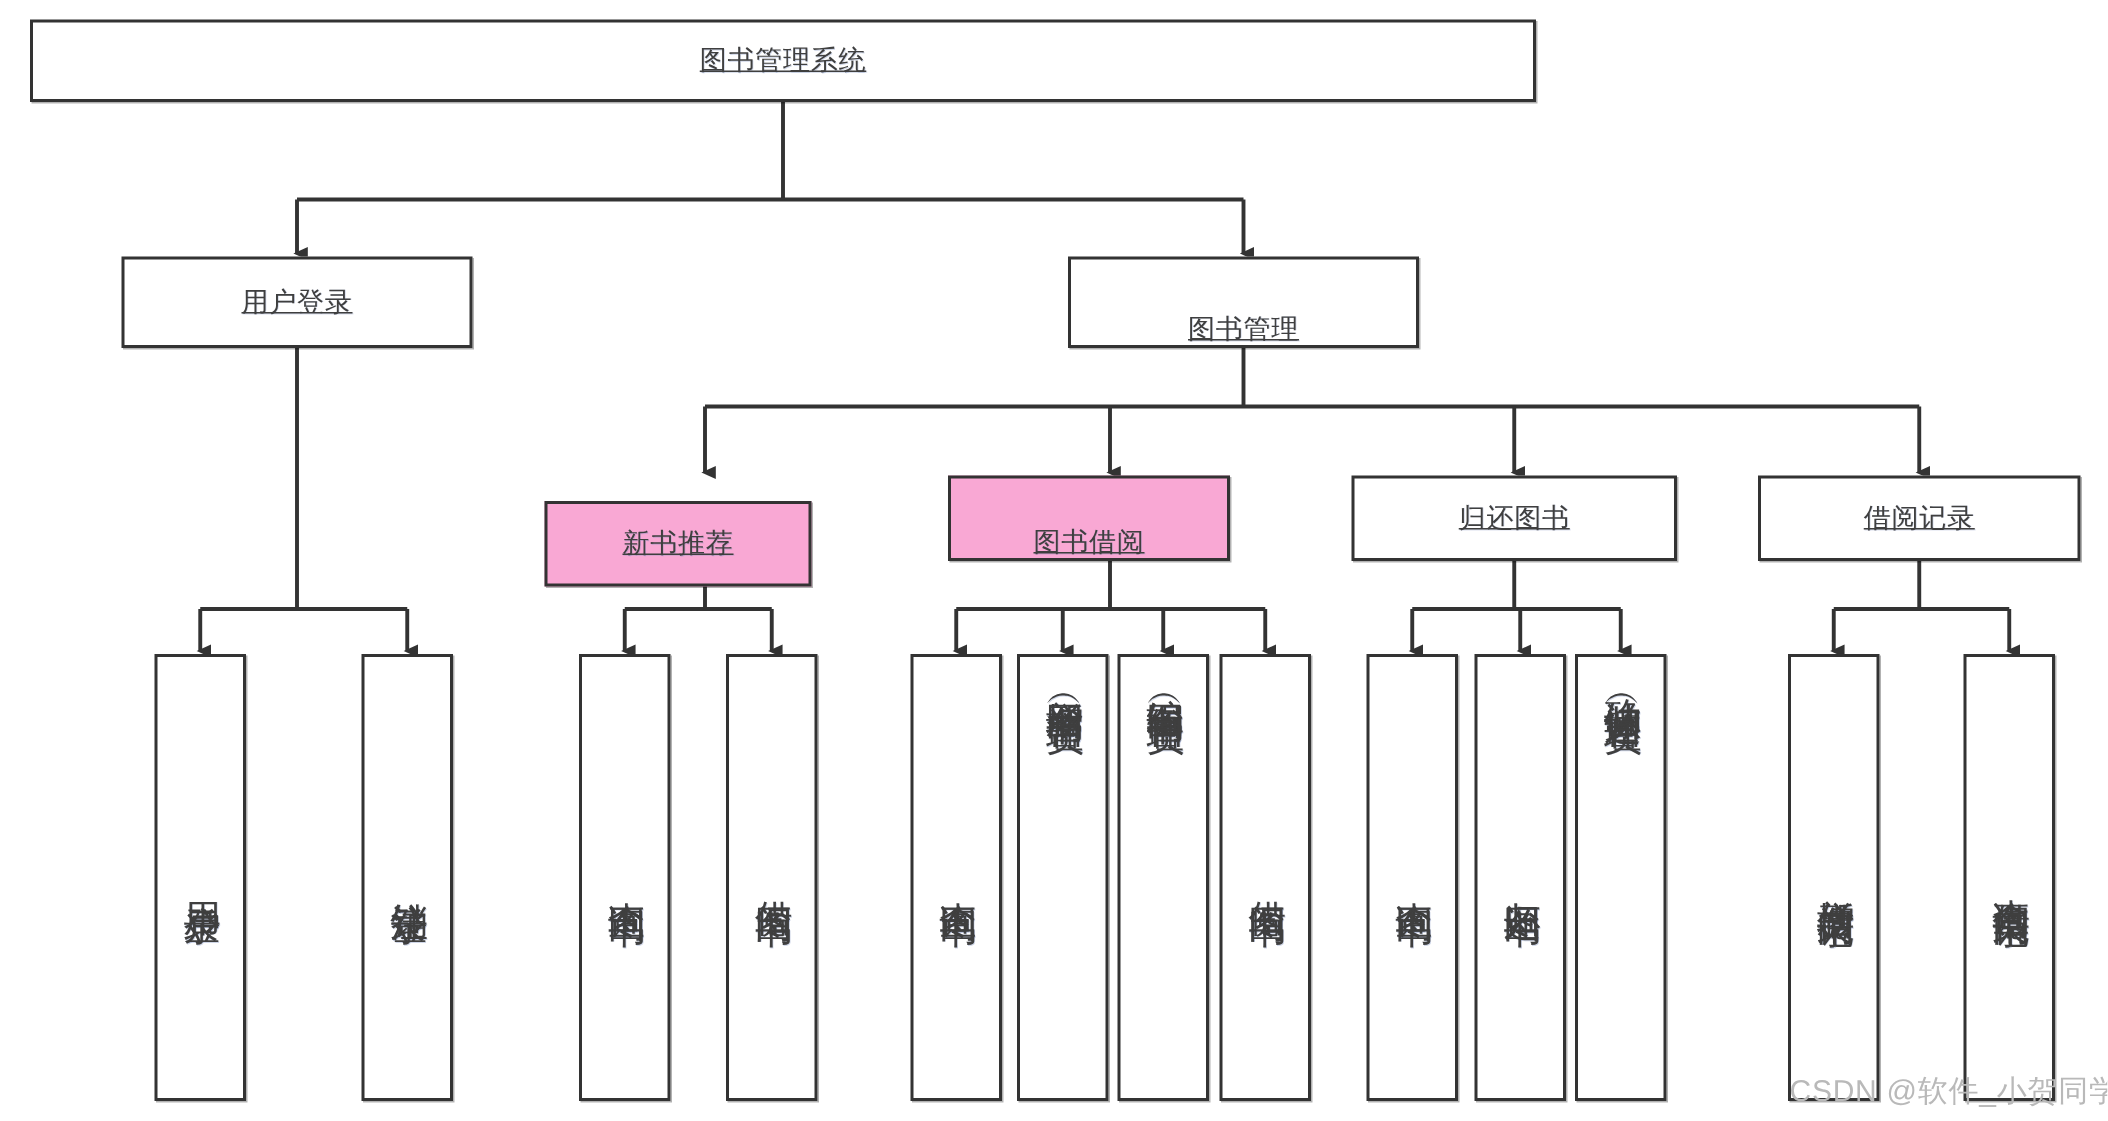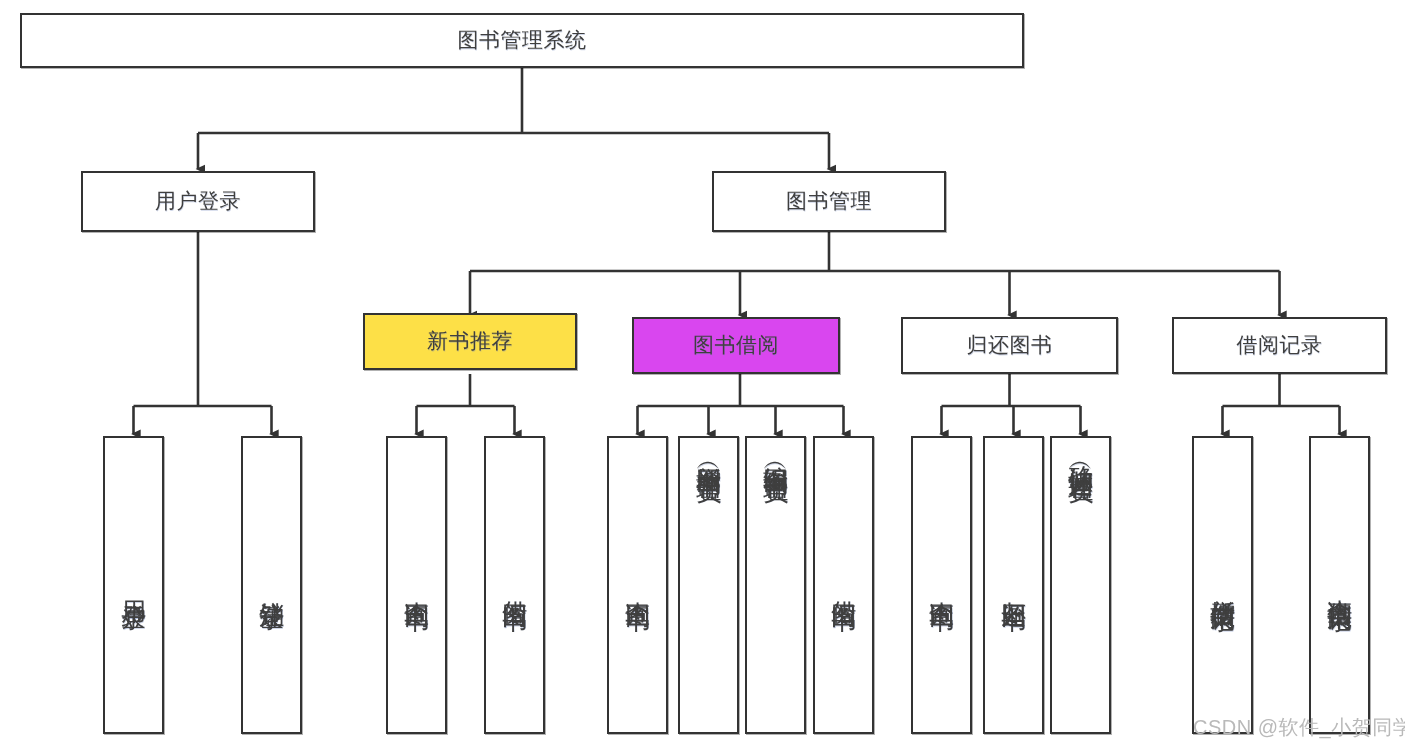--- a/index.html
+++ b/index.html
@@ -37,22 +37,23 @@
     color: #3a3a3a;
   }
   .node-label {
     display: block;
     text-align: center;
     line-height: 1.18;
     color: #3f3f3f;
     text-shadow: 0.5px 0.5px 0 rgba(120,140,190,0.35);
   }
   .node.horizontal .node-label {
-    font-size: 21px;
+    font-size: 18px;
     letter-spacing: 0.5px;
+    text-decoration: underline;
   }
   .node.vertical {
     align-items: flex-start;
     padding-top: 14px;
   }
   .node.vertical .node-label {
     writing-mode: vertical-rl;
     text-orientation: upright;
     font-size: 25px;
     letter-spacing: 2px;
@@ -114,27 +115,27 @@
       </g>
   </svg>
 
   <div id="node-layer">
       <div class="node horizontal" style="left: 20px; top: 13px; width: 1004px; height: 55px; border-color: rgb(51, 51, 51); background: rgb(255, 255, 255);">
         <span class="node-label" style="color: rgb(63, 63, 63);">图书管理系统</span>
       </div>
       <div class="node horizontal" style="left: 81px; top: 171px; width: 234px; height: 61px; border-color: rgb(51, 51, 51); background: rgb(255, 255, 255);">
         <span class="node-label" style="color: rgb(63, 63, 63);">用户登录</span>
       </div>
-      <div class="node horizontal" style="left: 712px; top: 171px; width: 234px; height: 61px; border-color: rgb(51, 51, 51); background: rgb(255, 255, 255);">
+      <div class="node horizontal" style="left: 712px; top: 171px; width: 234px; height: 61px; border-color: rgb(51, 51, 51); background: rgb(255, 255, 255); align-items: flex-end;">
         <span class="node-label" style="color: rgb(63, 63, 63);">图书管理</span>
       </div>
-      <div class="node horizontal" style="left: 363px; top: 313px; width: 214px; height: 57px; border-color: rgb(51, 51, 51); background: #fde047;">
+      <div class="node horizontal" style="left: 363px; top: 334px; width: 178px; height: 57px; border-color: rgb(51, 51, 51); background: #f9a8d4;">
         <span class="node-label" style="color: rgb(63, 63, 63);">新书推荐</span>
       </div>
-      <div class="node horizontal" style="left: 632px; top: 317px; width: 208px; height: 57px; border-color: rgb(51, 51, 51); background: #d946ef;">
+      <div class="node horizontal" style="left: 632px; top: 317px; width: 188px; height: 57px; border-color: rgb(51, 51, 51); background: #f9a8d4; align-items: flex-end;">
         <span class="node-label" style="color: rgb(63, 63, 63);">图书借阅</span>
       </div>
       <div class="node horizontal" style="left: 901px; top: 317px; width: 217px; height: 57px; border-color: rgb(51, 51, 51); background: rgb(255, 255, 255);">
         <span class="node-label" style="color: rgb(63, 63, 63);">归还图书</span>
       </div>
       <div class="node horizontal" style="left: 1172px; top: 317px; width: 215px; height: 57px; border-color: rgb(51, 51, 51); background: rgb(255, 255, 255); justify-content: center;">
         <span class="node-label" style="color: rgb(63, 63, 63);">借阅记录</span>
       </div>
       <div class="node vertical center" style="left: 103px; top: 436px; width: 61px; height: 298px; border-color: rgb(51, 51, 51); background: rgb(255, 255, 255);">
         <span class="node-label" style="color: rgb(63, 63, 63);">用户登录</span>

